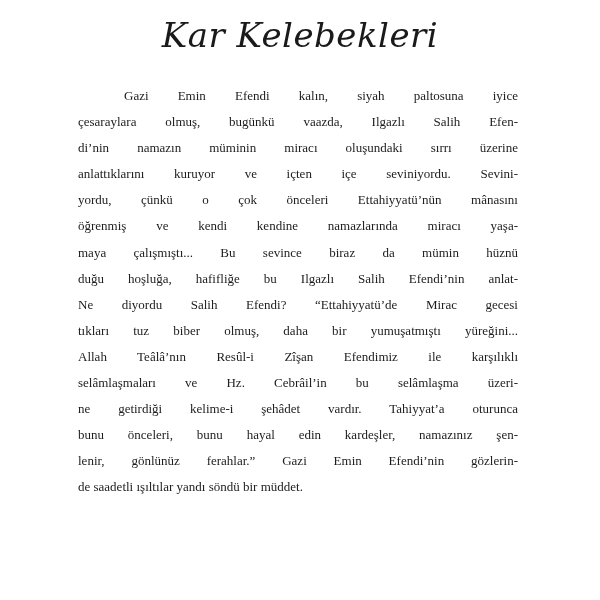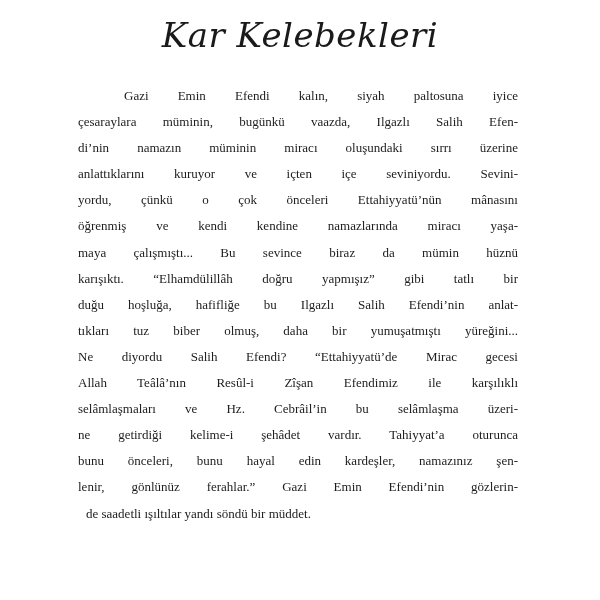--- a/index.html
+++ b/index.html
@@ -10,39 +10,38 @@
     font-family: "DejaVu Serif", serif; font-style: italic;
     font-size: 34px; color: #1a1a1a; letter-spacing: 0.5px;
   }
   .body {
     position: absolute; left: 78px; top: 76px; width: 440px;
     font-family: "Liberation Serif", serif; font-size: 13px; line-height: 26.1px;
     color: #1c1c1c;
   }
   .line { display: block; white-space: nowrap; text-align: justify; text-align-last: justify; height: 26.1px; }
   .line.indent { padding-left: 46px; }
-  .line.last { text-align-last: left; margin-left: 8px; }
+  .line.last { text-align-last: left; }
 </style>
 </head>
 <body>
 
 <div class="page">
   <div class="title">Kar Kelebekleri</div>
   <div class="body">
     <span class="line indent">Gazi Emin Efendi kalın, siyah paltosuna iyice</span>
-    <span class="line">çesaraylara müminin, bugünkü vaazda, Ilgazlı Salih Efen-</span>
+    <span class="line">çesaraylara olmuş, bugünkü vaazda, Ilgazlı Salih Efen-</span>
     <span class="line">di’nin namazın müminin miracı oluşundaki sırrı üzerine</span>
     <span class="line">anlattıklarını kuruyor ve içten içe seviniyordu. Sevini-</span>
     <span class="line">yordu, çünkü o çok önceleri Ettahiyyatü’nün mânasını</span>
     <span class="line">öğrenmiş ve kendi kendine namazlarında miracı yaşa-</span>
     <span class="line">maya çalışmıştı... Bu sevince biraz da mümin hüznü</span>
-    <span class="line">karışıktı. “Elhamdülillâh doğru yapmışız” gibi tatlı bir</span>
     <span class="line">duğu hoşluğa, hafifliğe bu Ilgazlı Salih Efendi’nin anlat-</span>
+    <span class="line">Ne diyordu Salih Efendi? “Ettahiyyatü’de Mirac gecesi</span>
     <span class="line">tıkları tuz biber olmuş, daha bir yumuşatmıştı yüreğini...</span>
-    <span class="line">Ne diyordu Salih Efendi? “Ettahiyyatü’de Mirac gecesi</span>
     <span class="line">Allah Teâlâ’nın Resûl-i Zîşan Efendimiz ile karşılıklı</span>
     <span class="line">selâmlaşmaları ve Hz. Cebrâil’in bu selâmlaşma üzeri-</span>
     <span class="line">ne getirdiği kelime-i şehâdet vardır. Tahiyyat’a oturunca</span>
     <span class="line">bunu önceleri, bunu hayal edin kardeşler, namazınız şen-</span>
     <span class="line">lenir, gönlünüz ferahlar.” Gazi Emin Efendi’nin gözlerin-</span>
     <span class="line last">de saadetli ışıltılar yandı söndü bir müddet.</span>
   </div>
 </div>
 
 </body></html>

